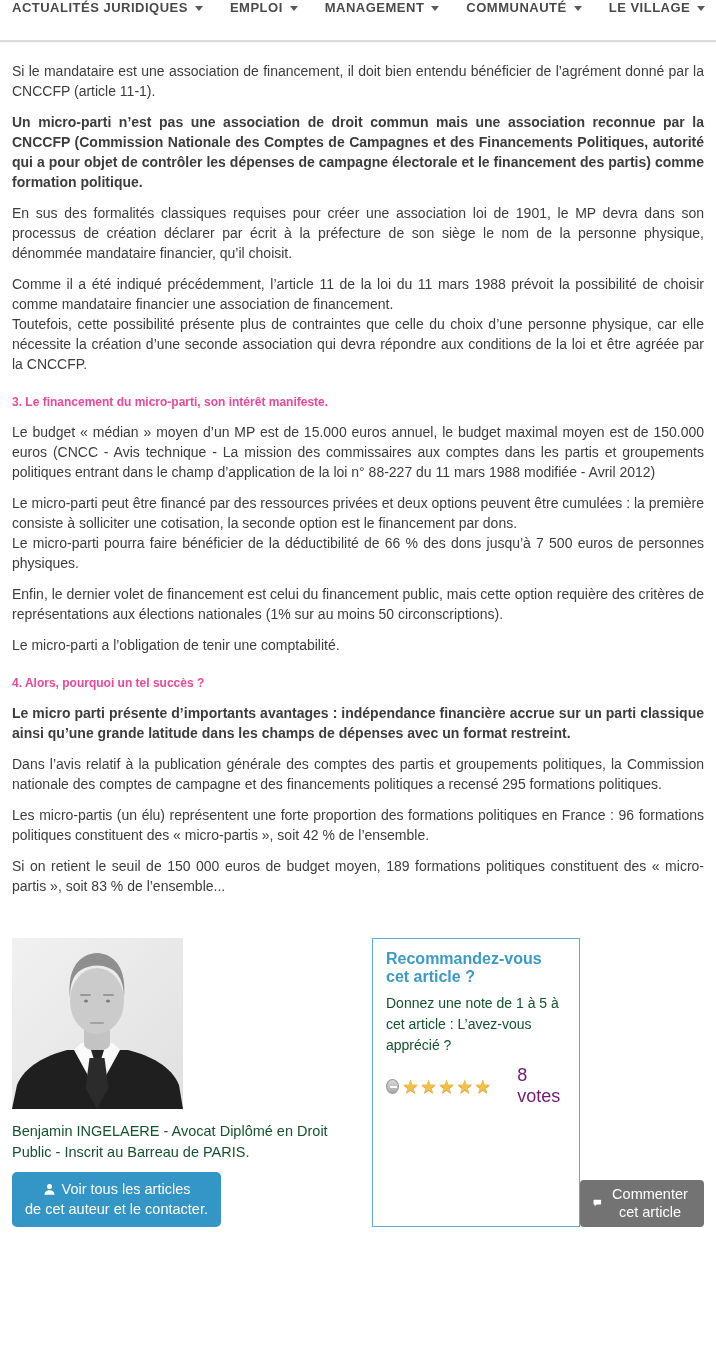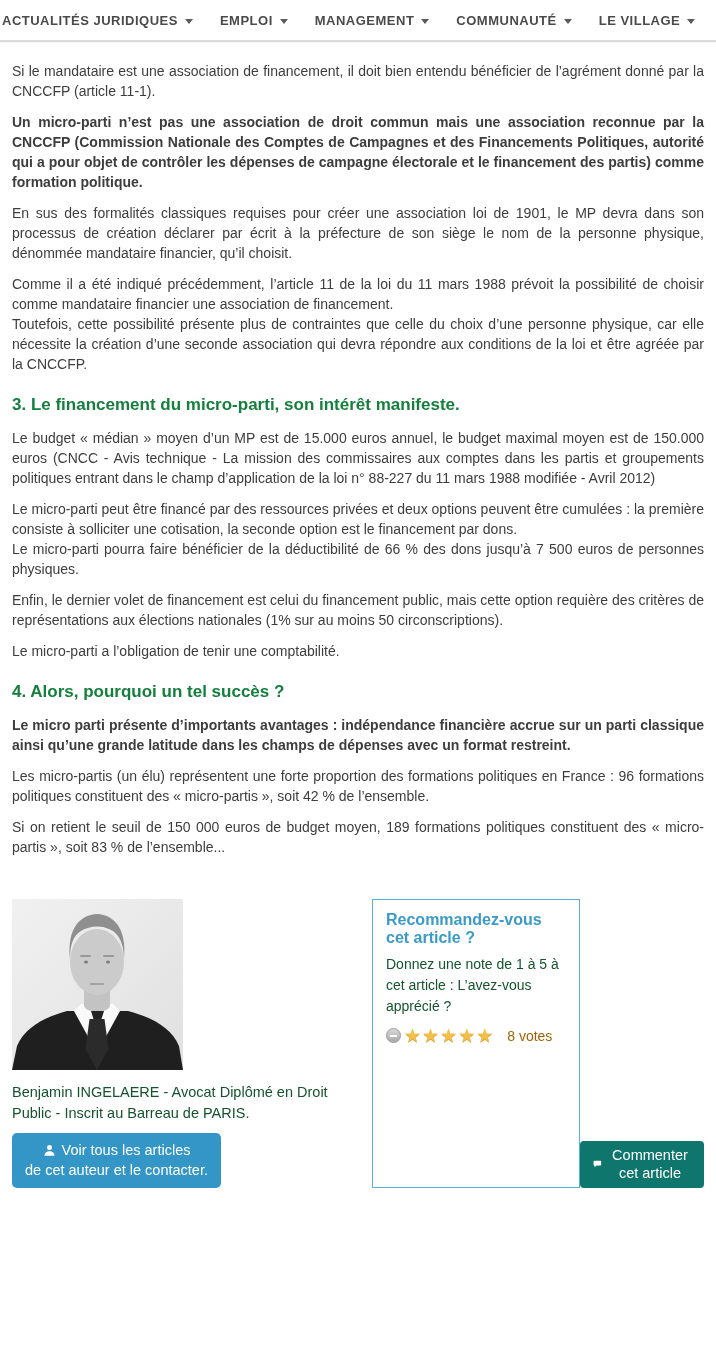--- a/index.html
+++ b/index.html
@@ -7,24 +7,24 @@
   body {
     width: 716px;
     font-family: "Liberation Sans", sans-serif;
     color: #3d3d3d;
     margin: 0 auto;
   }
 
   
   .topnav {
     display: flex;
-    align-items: center;
+    align-items: flex-start;
     gap: 27px;
     height: 42px;
-    padding: 0 2px;
+    padding: 0 12px;
     border-bottom: 2px solid #dcdcdc;
     box-shadow: 0 1px 1px rgba(0,0,0,0.04);
   }
   .nav-item {
     display: flex;
     align-items: center;
     gap: 7px;
     font-size: 13px;
     font-weight: bold;
     letter-spacing: 0.5px;
@@ -48,23 +48,23 @@
   .article p {
     font-size: 14px;
     line-height: 20px;
     text-align: justify;
     margin: 11px 0;
     color: #3d3d3d;
   }
   .article p.bold { font-weight: bold; }
   .article p.multiline { white-space: pre-line; }
   .article h3 {
-    font-size: 17px;
+    font-size: 12px;
     font-weight: bold;
-    color: #15803d;
+    color: #ec4899;
     margin: 21px 0 13px 0;
     text-align: left;
   }
 
   
   .bottom {
     display: flex;
     justify-content: space-between;
     padding: 0 12px;
     margin-top: 42px;
@@ -148,29 +148,29 @@
   }
   .star {
     font-size: 19px;
     line-height: 19px;
     color: #f2c04a;
     text-shadow: 0 1px 0 #d89f35;
     cursor: pointer;
     letter-spacing: 1px;
   }
   .votes {
-    margin-left: 13px;
-    font-size: 14px;
-    color: #a16207;
+    margin-left: 25px;
+    font-size: 18px;
+    color: #701a75;
   }
 
   .comment-btn {
     align-self: flex-end;
     margin-top: 27px;
-    background: #0f766e;
+    background: #737373;
     color: #ffffff;
     border: none;
     border-radius: 4px;
     padding: 5px 13px 6px 13px;
     font-family: "Liberation Sans", sans-serif;
     font-size: 14.5px;
     line-height: 18px;
     display: flex;
     align-items: center;
     gap: 7px;
@@ -216,20 +216,21 @@
 
   <p>Le budget « médian » moyen d’un MP est de 15.000 euros annuel, le budget maximal moyen est de 150.000 euros (CNCC - Avis technique - La mission des commissaires aux comptes dans les partis et groupements politiques entrant dans le champ d’application de la loi n° 88-227 du 11 mars 1988 modifiée - Avril 2012)</p>
   <p class="multiline">Le micro-parti peut être financé par des ressources privées et deux options peuvent être cumulées : la première consiste à solliciter une cotisation, la seconde option est le financement par dons.
 Le micro-parti pourra faire bénéficier de la déductibilité de 66 % des dons jusqu’à 7 500 euros de personnes physiques.</p>
   <p>Enfin, le dernier volet de financement est celui du financement public, mais cette option requière des critères de représentations aux élections nationales (1% sur au moins 50 circonscriptions).</p>
   <p>Le micro-parti a l’obligation de tenir une comptabilité.</p>
 
   <h3>4. Alors, pourquoi un tel succès ?</h3>
 
   <p class="bold">Le micro parti présente d’importants avantages : indépendance financière accrue sur un parti classique ainsi qu’une grande latitude dans les champs de dépenses avec un format restreint.</p>
+  <p>Dans l’avis relatif à la publication générale des comptes des partis et groupements politiques, la Commission nationale des comptes de campagne et des financements politiques a recensé 295 formations politiques.</p>
   <p>Les micro-partis (un élu) représentent une forte proportion des formations politiques en France : 96 formations politiques constituent des « micro-partis », soit 42 % de l’ensemble.</p>
   <p>Si on retient le seuil de 150 000 euros de budget moyen, 189 formations politiques constituent des « micro-partis », soit 83 % de l’ensemble...</p>
 </div>
 
 <div class="bottom">
 
   <div class="left-col">
     
     <svg class="author-photo" viewBox="0 0 171 171" xmlns="http://www.w3.org/2000/svg">
       <rect width="171" height="171" fill="#ececec"></rect>

